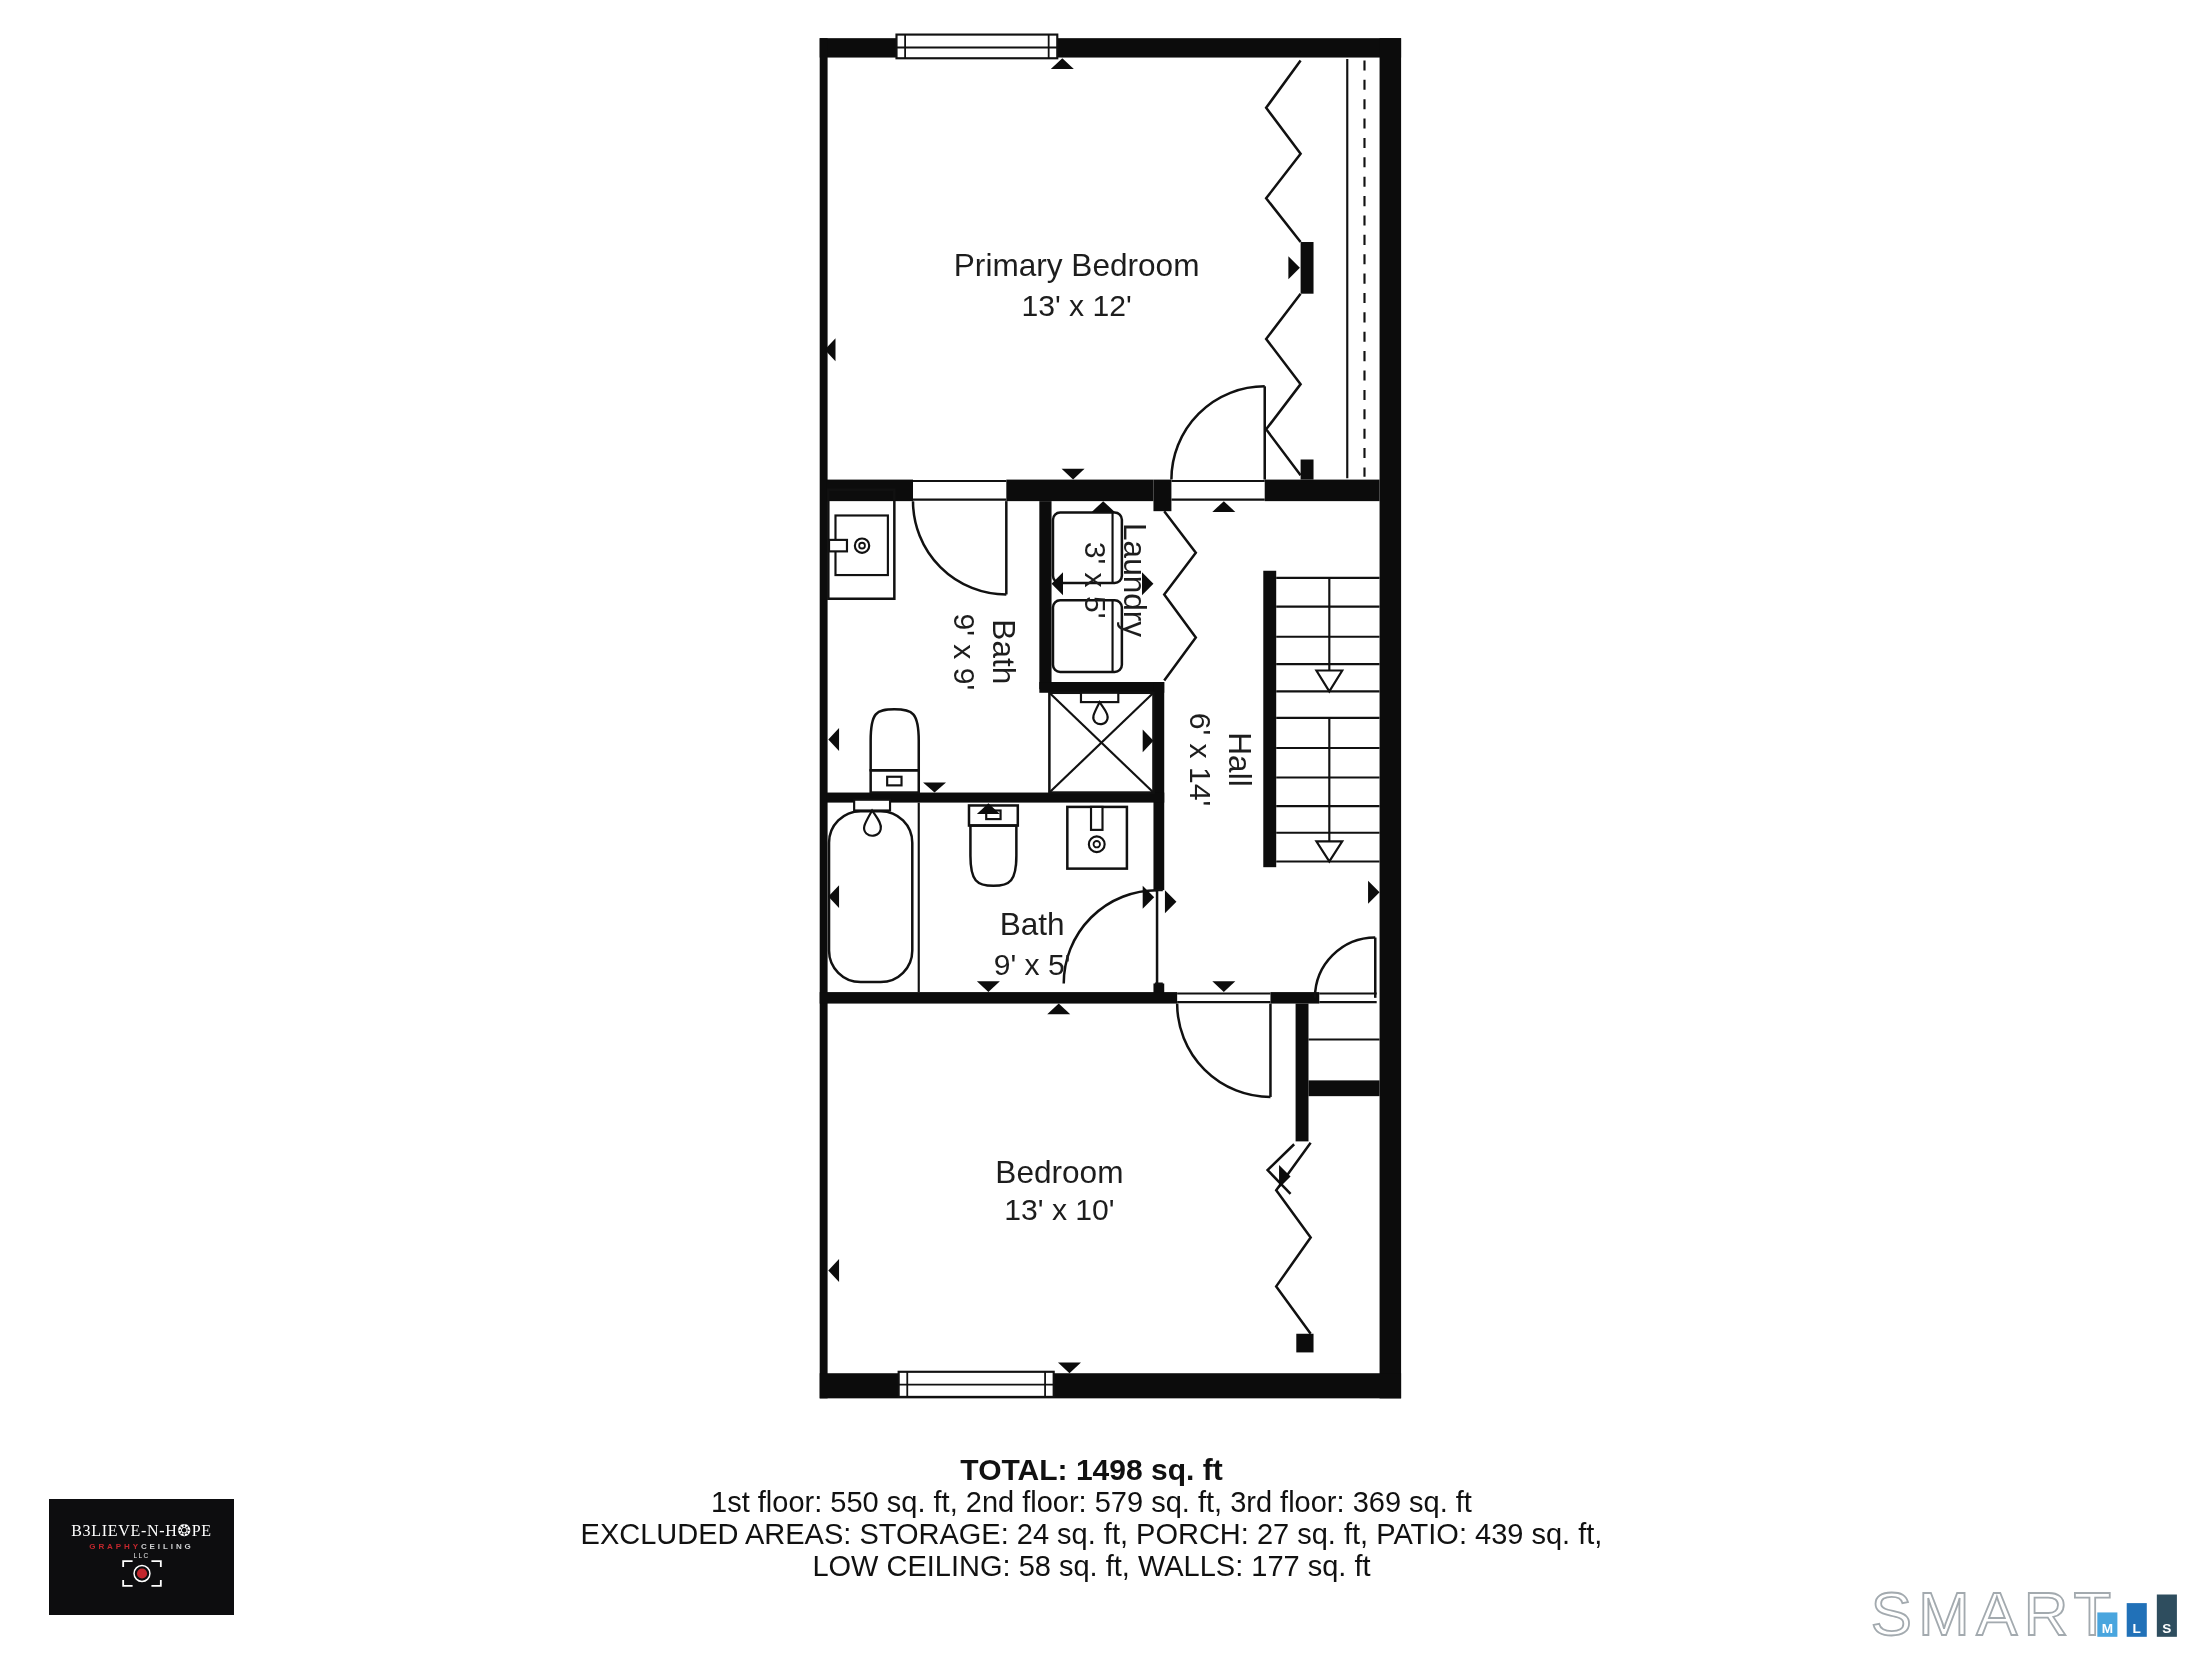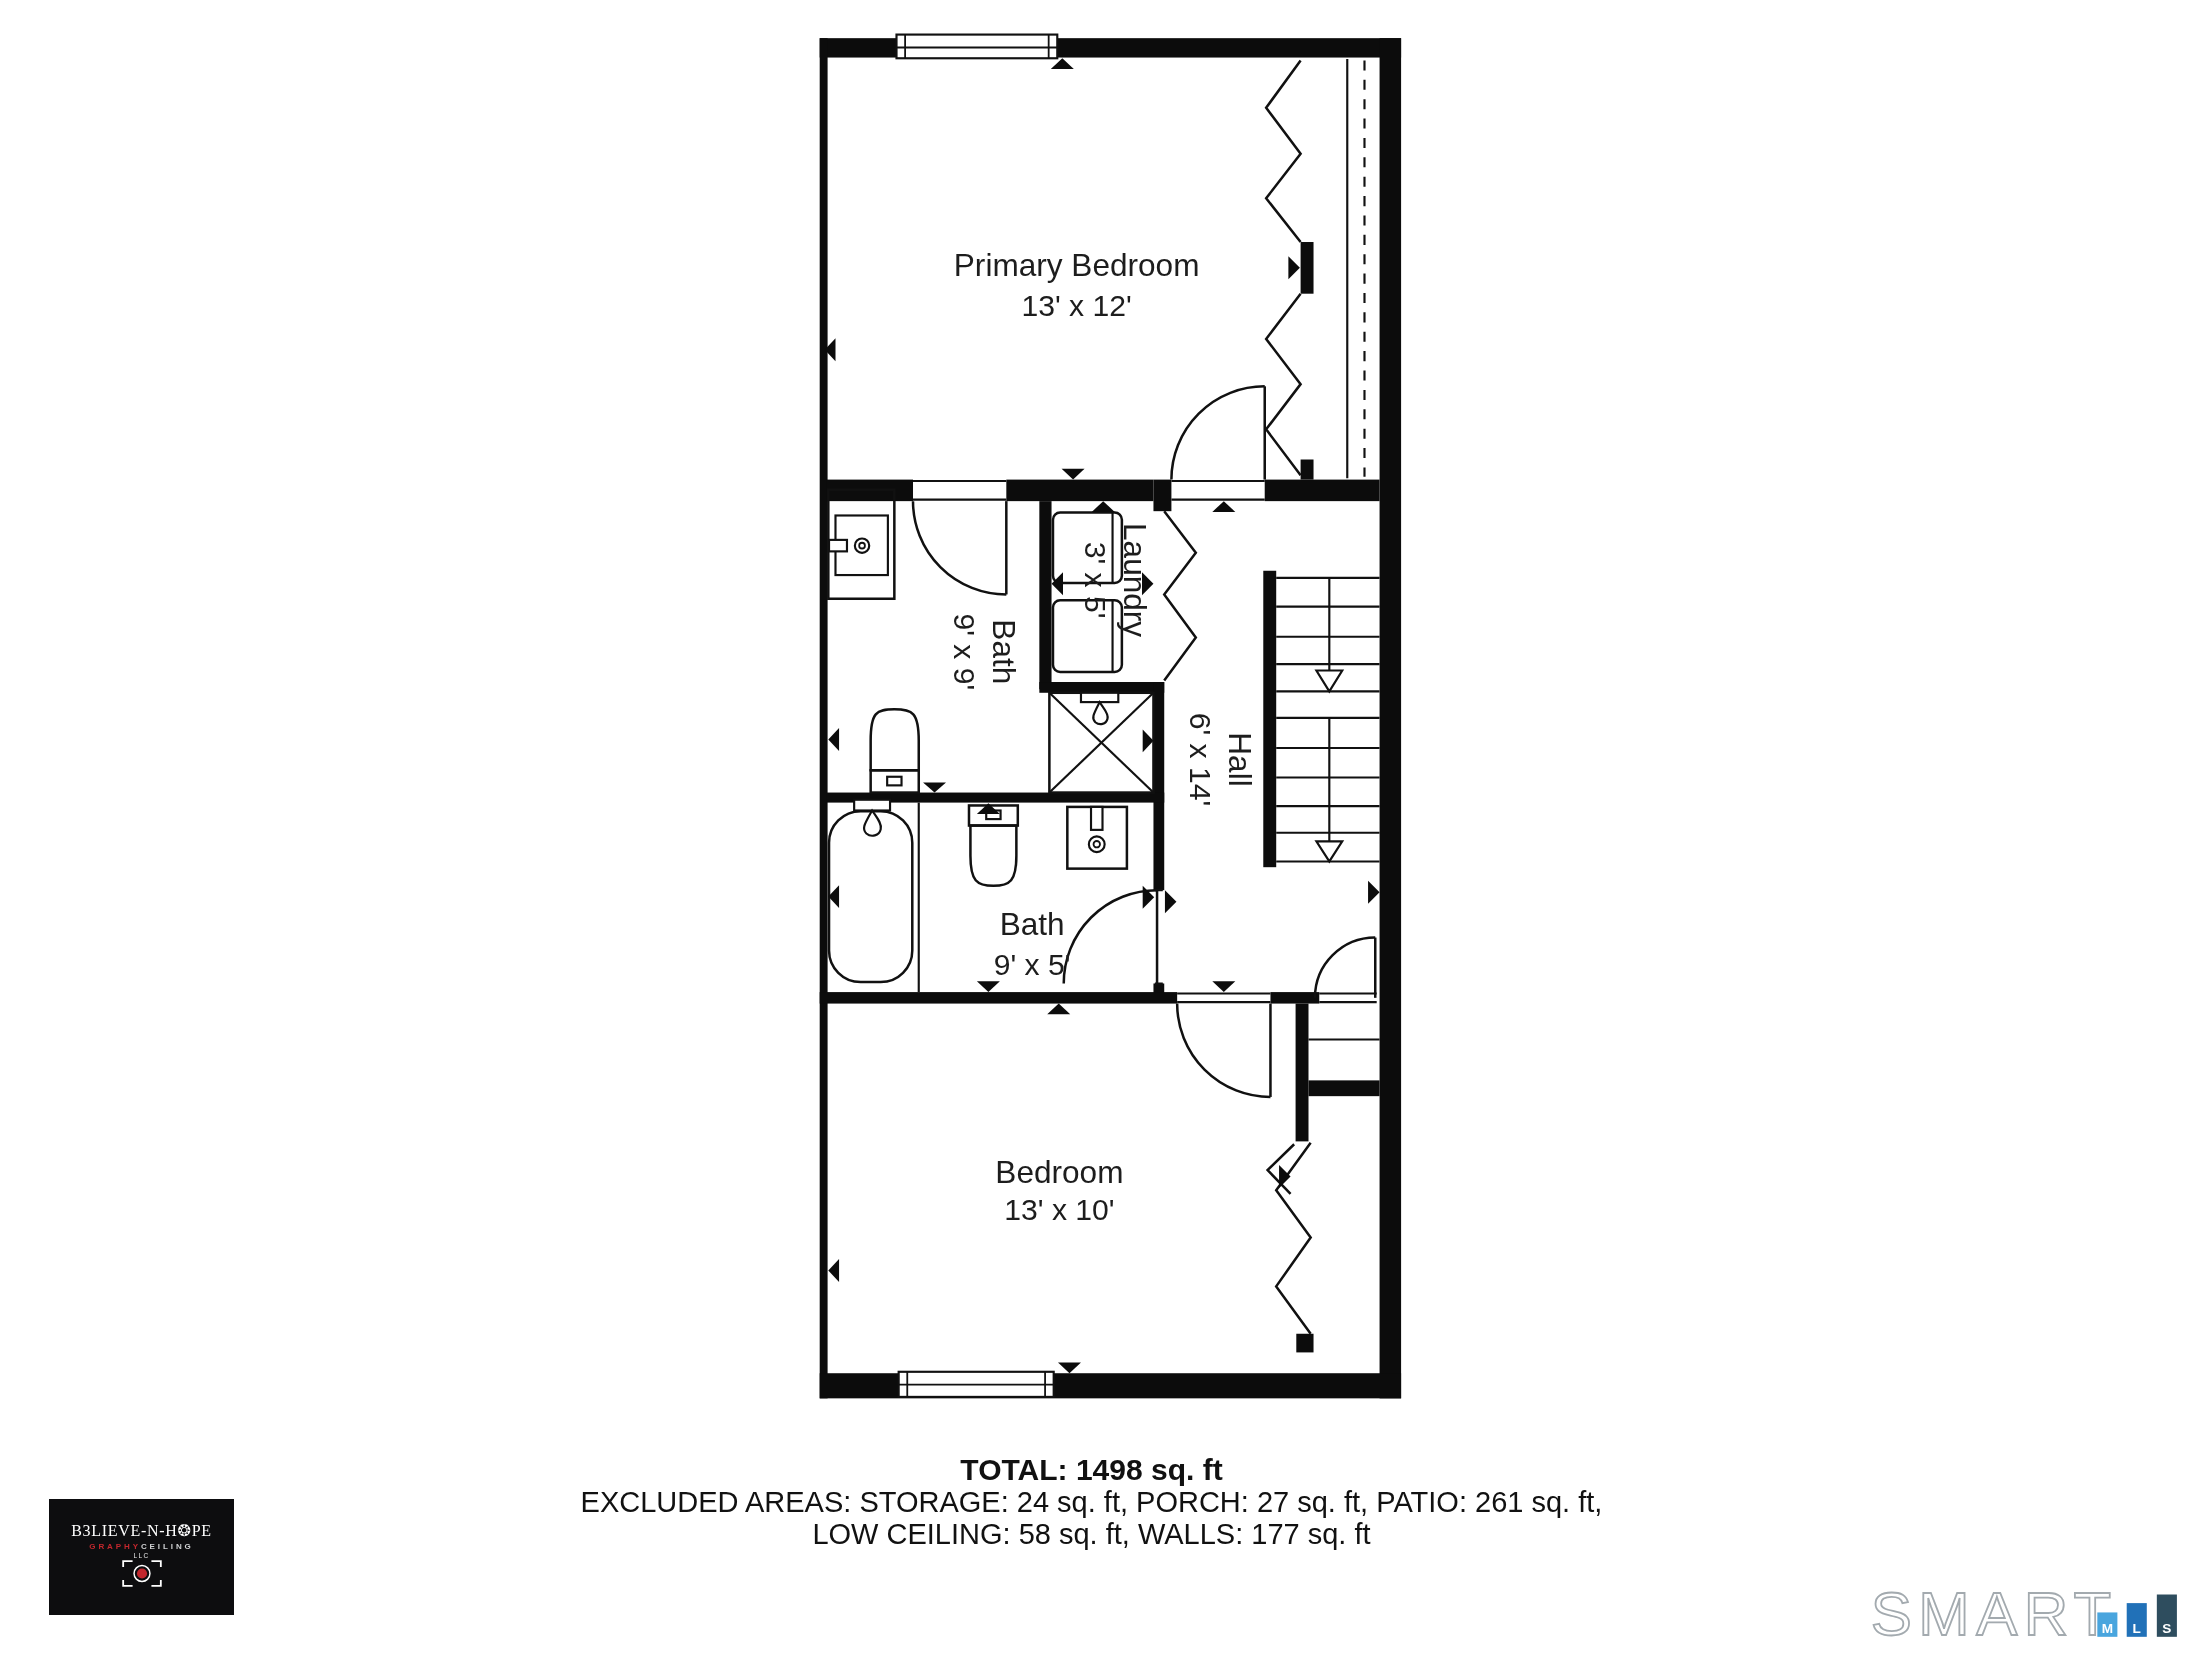--- a/index.html
+++ b/index.html
@@ -234,21 +234,22 @@
     <text class="room-name" x="1438" y="1303">Bath</text>
     <text class="room-dims" x="1438" y="1358">9' x 5'</text>
 
     <text class="room-name" x="1476" y="1648">Bedroom</text>
     <text class="room-dims" x="1476" y="1700">13' x 10'</text>
   </g>
 </svg>
 
 <div id="summary">
   <div class="total">TOTAL: 1498 sq. ft</div>
-  <div class="line">EXCLUDED AREAS: STORAGE: 24 sq. ft, PORCH: 27 sq. ft, PATIO: 261 sq. ft,</div>
+  <div class="line">1st floor: 550 sq. ft, 2nd floor: 579 sq. ft, 3rd floor: 369 sq. ft</div>
+  <div class="line">EXCLUDED AREAS: STORAGE: 24 sq. ft, PORCH: 27 sq. ft, PATIO: 439 sq. ft,</div>
   <div class="line">LOW CEILING: 58 sq. ft, WALLS: 177 sq. ft</div>
 </div>
 
 <div id="photo-logo">
   <div class="brand">B3LIEVE-N-H❂PE</div>
   <div class="sub"><span class="p1">GRAPHY</span><span class="p2">CEILING</span></div>
   <div class="llc">LLC</div>
   <div class="cam">
     <svg width="42" height="29" viewBox="0 0 58 40">
       <g stroke="#ffffff" stroke-width="2.5" fill="none">

